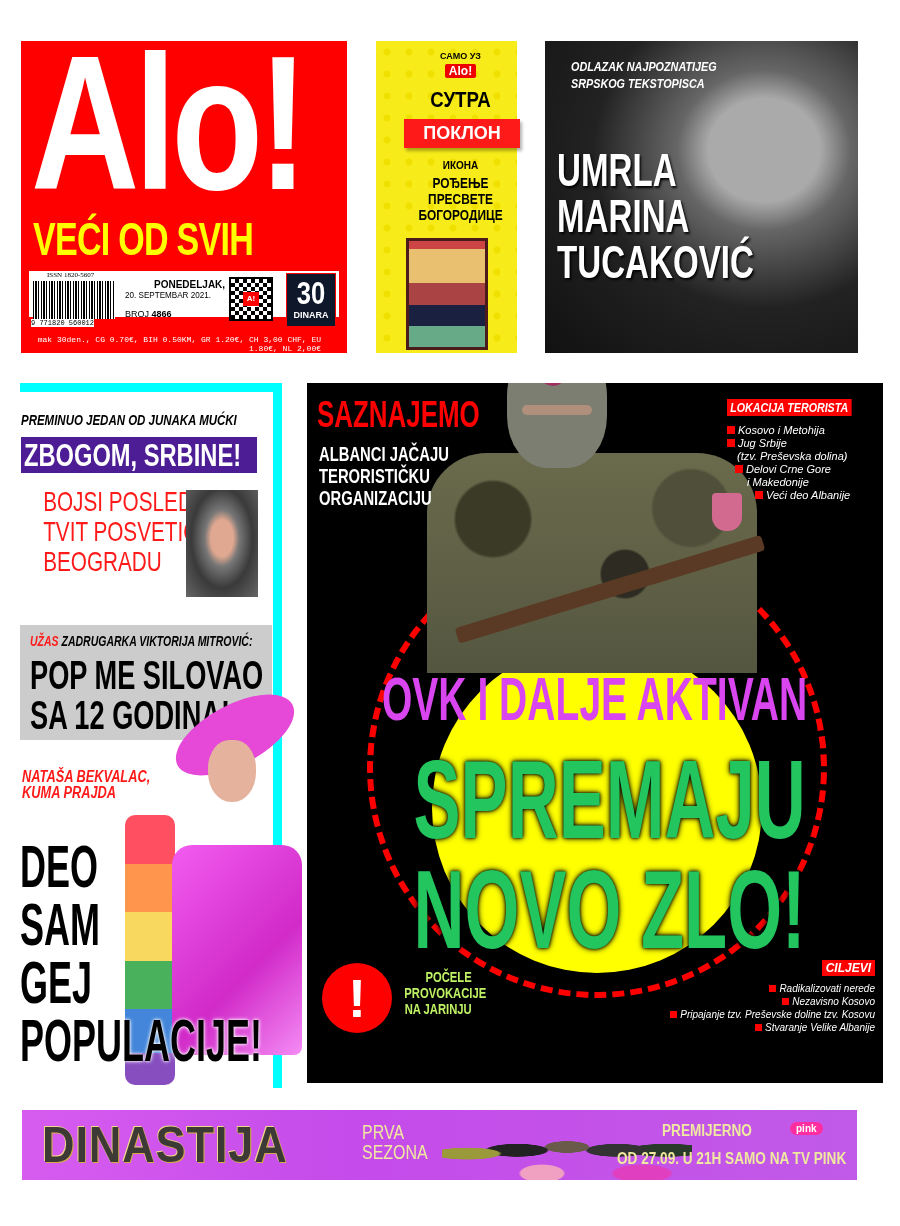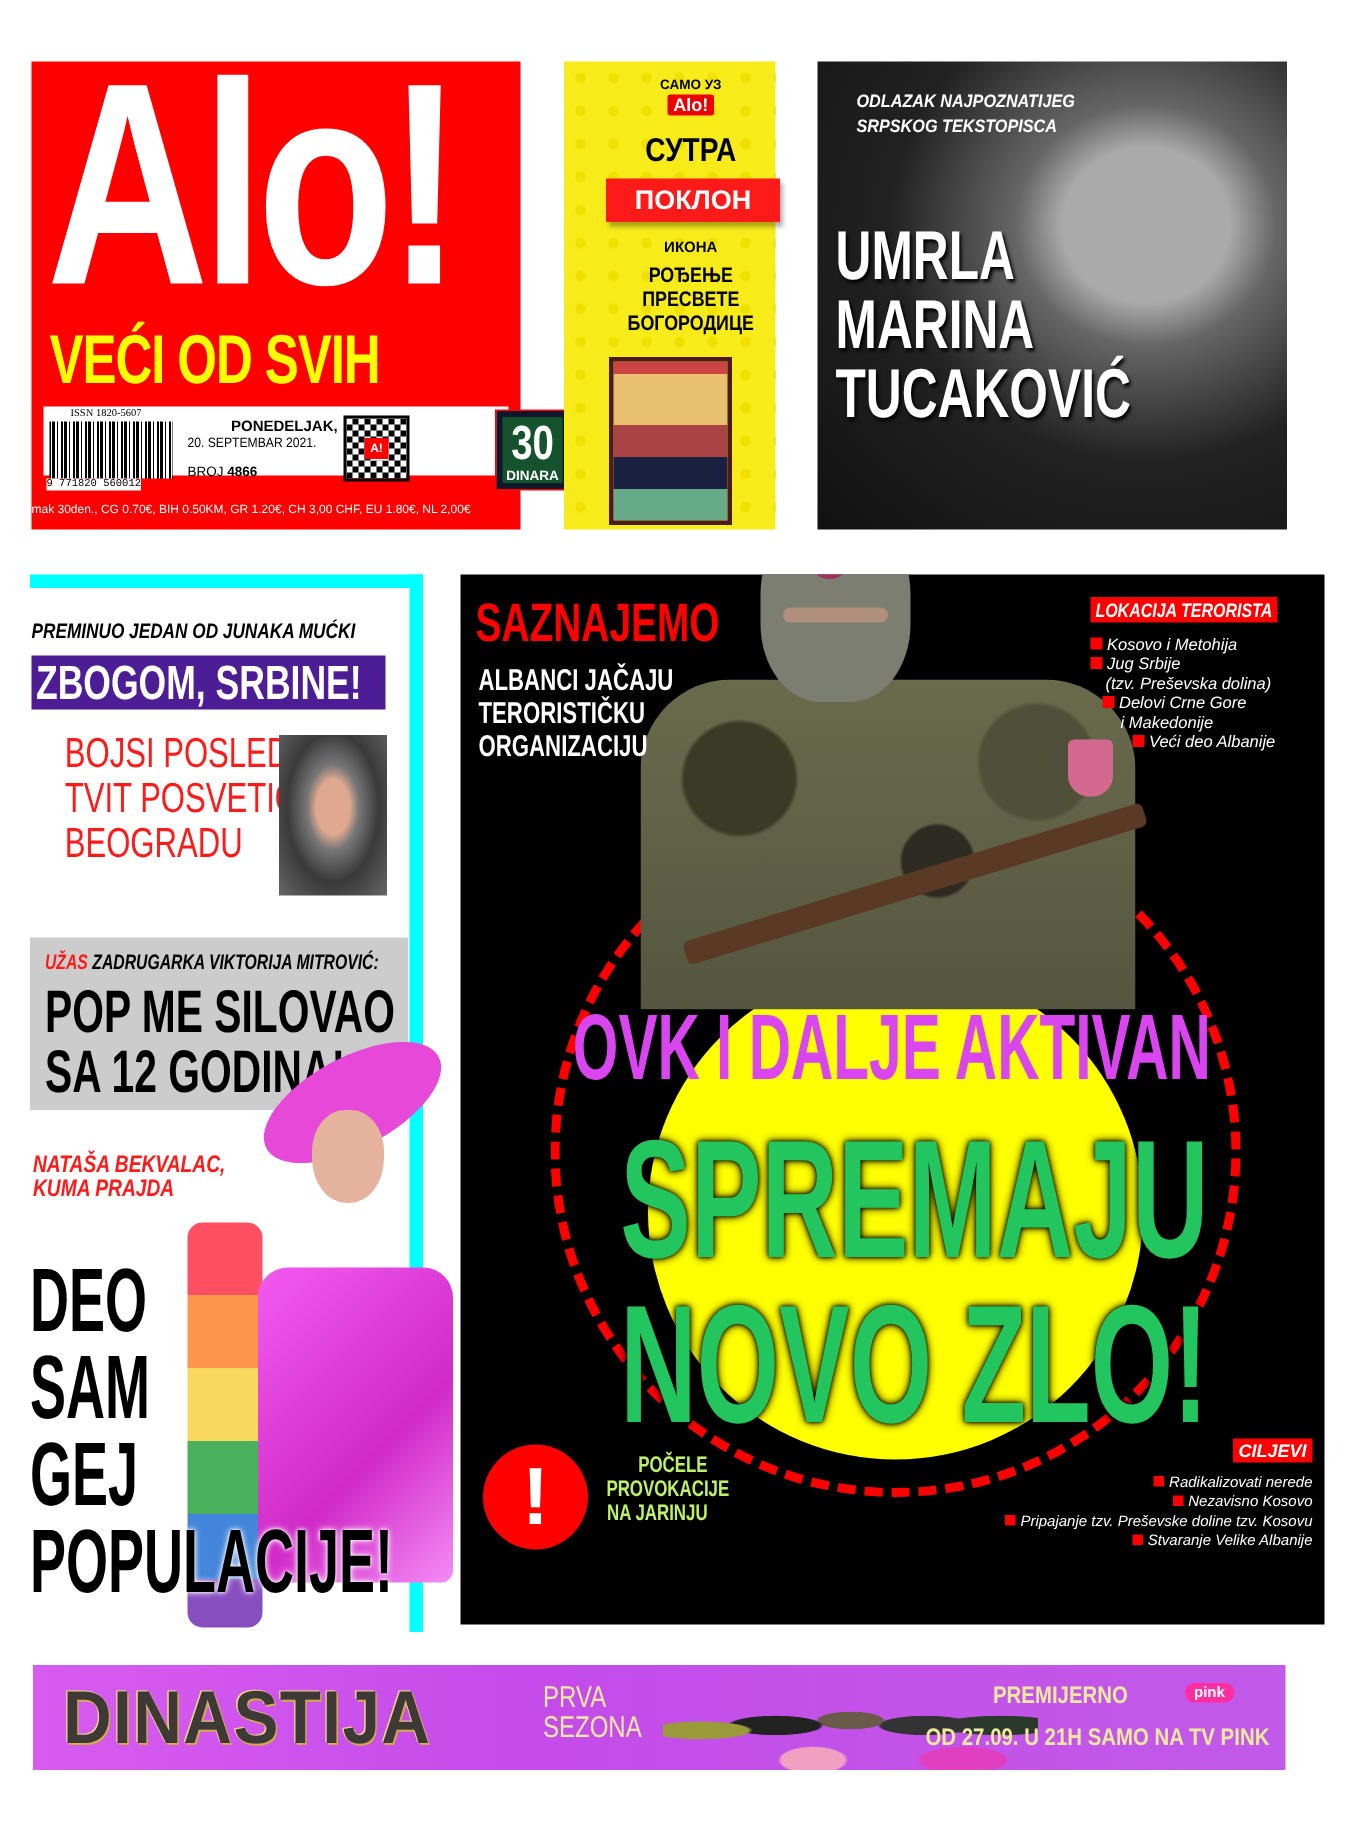--- a/index.html
+++ b/index.html
@@ -16,24 +16,24 @@
   #issn { position: absolute; left: 18px; top: 0px; font-size: 7px; font-family: "Liberation Serif", serif; }
   #bcnum { position: absolute; left: 2px; top: 48px; font-size: 7px; font-family: "Liberation Mono", monospace; background:#fff; }
   #dateday { position: absolute; left: 96px; top: 8px; font-size: 10px; font-weight: 700; padding-left: 29px; }
   #datefull { position: absolute; left: 96px; top: 19px; font-size: 9px; transform: scaleX(0.9); transform-origin: left top; }
   #issue { position: absolute; left: 96px; top: 38px; font-size: 9px; }
   #qr { position: absolute; left: 200px; top: 6px; width: 44px; height: 44px;
      background:
       linear-gradient(#fff,#fff) 16px 16px/12px 12px no-repeat,
       repeating-conic-gradient(#000 0 25%, #fff 0 50%) 0 0/8px 8px; border: 2px solid #000; }
   #qrbadge { position: absolute; left: 214px; top: 21px; width: 16px; height: 14px; background:#ff0000; color:#fff; font-size: 8px; font-weight:700; text-align:center; line-height:14px; }
-  #pricebox { position: absolute; left: 258px; top: 3px; width: 48px; height: 52px; background: #14532d; border: 4px solid #0f172a; outline: 1px solid #ff0000; text-align: center; color: #fff; margin-left: 44px; }
+  #pricebox { position: absolute; left: 258px; top: 3px; width: 48px; height: 52px; background: #0f172a; border: 2px solid #0f172a; outline: 1px solid #ff0000; text-align: center; color: #fff; }
   #price { font-size: 32px; font-weight: 700; line-height: 34px; display:block; transform: scaleX(0.8); }
   #currency { font-size: 9px; font-weight: 700; display:block; }
-  #intlprices { position: absolute; left: 0; top: 294px; width: 300px; text-align: left; color: #fff; font-size: 8px; }
+  #intlprices { position: absolute; left: 0; top: 294px; width: 300px; text-align: right; color: #fff; font-size: 8px; font-family: Liberation Mono, monospace; }
 
   
   #promo { position: absolute; left: 376px; top: 41px; width: 141px; height: 312px; background: #f7ec1a;
       background-image: radial-gradient(circle, #efe000 3px, transparent 4px); background-size: 22px 22px; text-align: center; padding-left: 28px; }
   #promo .t1 { margin-top: 10px; font-size: 9px; font-weight: 700; }
   #promo .alo { display: inline-block; background: #e00; color: #fff; font-size: 12px; font-weight: 700; padding: 0 4px; margin-top: 1px; border-radius: 2px; }
   #promo .sutra { margin-top: 8px; font-size: 22px; font-weight: 700; transform: scaleX(0.85); }
   #promo .poklon { margin: 6px auto 0; width: 116px; background: #ff1a1a; color: #fff; font-size: 18px; font-weight: 700; padding: 4px 0; box-shadow: 2px 3px 3px rgba(0,0,0,0.3); }
   #promo .ikona { margin-top: 12px; font-size: 10px; font-weight: 700; }
   #promo .icontitle { margin-top: 4px; font-size: 14px; font-weight: 700; line-height: 16px; transform: scaleX(0.85); }

